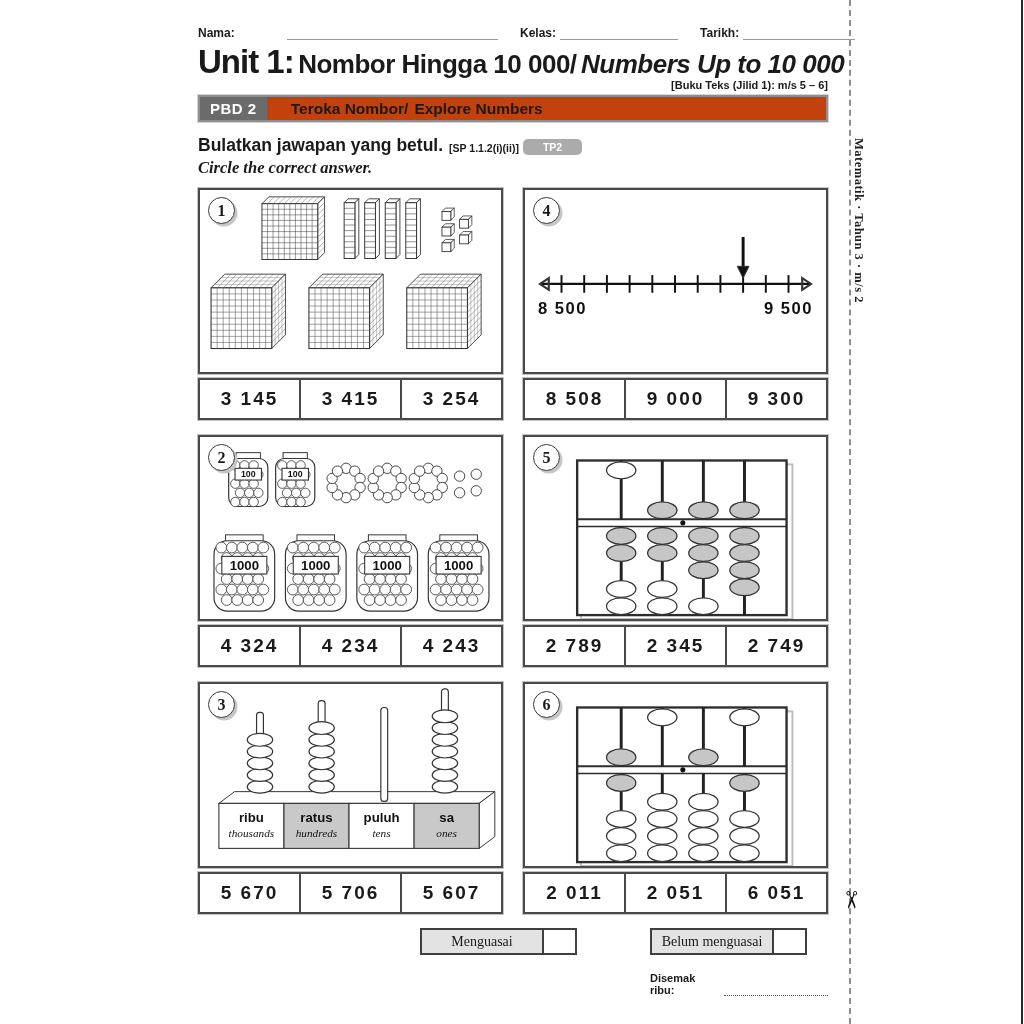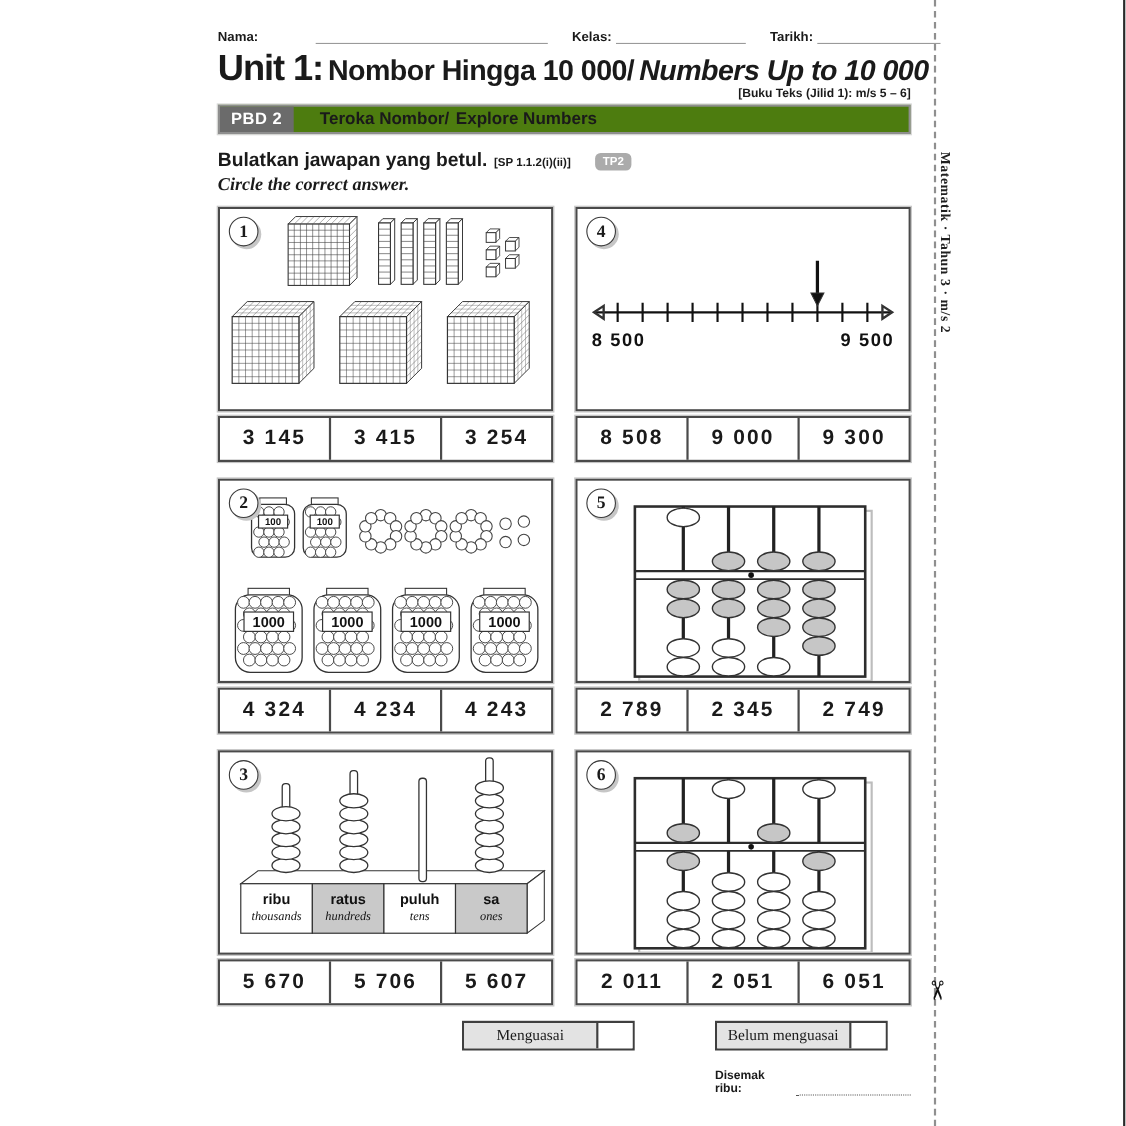--- a/index.html
+++ b/index.html
@@ -13,29 +13,29 @@
   .field .line { display:inline-block; border-bottom:1.5px solid #9a9a9a; height:13px; }
   .f-nama .line { width:240px; } .f-kelas .line { width:118px; } .f-tarikh .line { width:112px; }
   .f-nama { width:300px;gap:48px; } .f-kelas { width:175px; }
 
   .title-row { margin-top:3px; white-space:nowrap; }
   .t-unit { font-size:33px; font-weight:bold; letter-spacing:-1px; }
   .t-ms { font-size:26px; font-weight:bold; letter-spacing:-0.5px; }
   .t-en { font-size:26px; font-weight:bold; font-style:italic; letter-spacing:-0.5px; }
   .ref-row { text-align:right; font-size:11px; font-weight:bold; margin-top:-2px; }
 
-  .pbd-bar { margin-top:4px; border:2px solid #8e8e8e; outline:1px solid #d6d6d6; background:#4d7c0f; height:27px; display:flex; align-items:stretch; }
+  .pbd-bar { margin-top:4px; border:2px solid #8e8e8e; outline:1px solid #d6d6d6; background:#c2410c; height:27px; display:flex; align-items:stretch; }
   .pbd-tag { background:#6b6b6b; color:#fff; font-weight:bold; font-size:15px; display:flex; align-items:center; padding:0 10px; letter-spacing:0.5px; }
   .pbd-title { display:flex; align-items:center; padding-left:24px; font-size:15.5px; font-weight:bold; }
   .pbd-title .en { margin-left:6px; }
 
   .instr-row { margin-top:13px; display:flex; align-items:center; }
   .instr-ms { font-size:17.5px; font-weight:bold; }
   .instr-code { font-size:10.5px; font-weight:bold; margin-left:6px; margin-top:4px; }
-  .tp-badge { background:#ababab; color:#fff; font-size:10.5px; font-weight:bold; border-radius:5px; padding:2px 7px; margin-left:22px; margin-top:3px; }
+  .tp-badge { background:#ababab; color:#fff; font-size:10.5px; font-weight:bold; border-radius:5px; padding:2px 20px; margin-left:4px; margin-top:3px; }
   .instr-en { font-family:Liberation Serif, serif; font-style:italic; font-weight:bold; font-size:16.5px; margin-top:2px; }
 
   
   .qgrid { margin-top:10px; display:grid; grid-template-columns:305px 305px; column-gap:20px; row-gap:15px; }
   .card { position:relative; display:flex; flex-direction:column; gap:4px; }
   .figbox { border:2px solid #4a4a4a; outline:1px solid #c4c4c4; background:#fff; height:186px; position:relative; }
   .figbox svg { display:block; width:100%; height:100%; }
   .qbadge { position:absolute; top:7px; left:8px; width:27px; height:27px; border:1.5px solid #3a3a3a; border-radius:50%; background:#fff; box-shadow:2.5px 2.5px 0 #c6c6c6; display:flex; align-items:center; justify-content:center; font-family:"Liberation Serif", serif; font-weight:bold; font-size:16px; z-index:2; }
   .answers { border:2px solid #4a4a4a; outline:1px solid #c4c4c4; background:#fff; height:42px; display:flex; }
   .answers .cell { flex:1; display:flex; align-items:center; justify-content:center; font-weight:bold; font-size:19px; letter-spacing:2px; }

